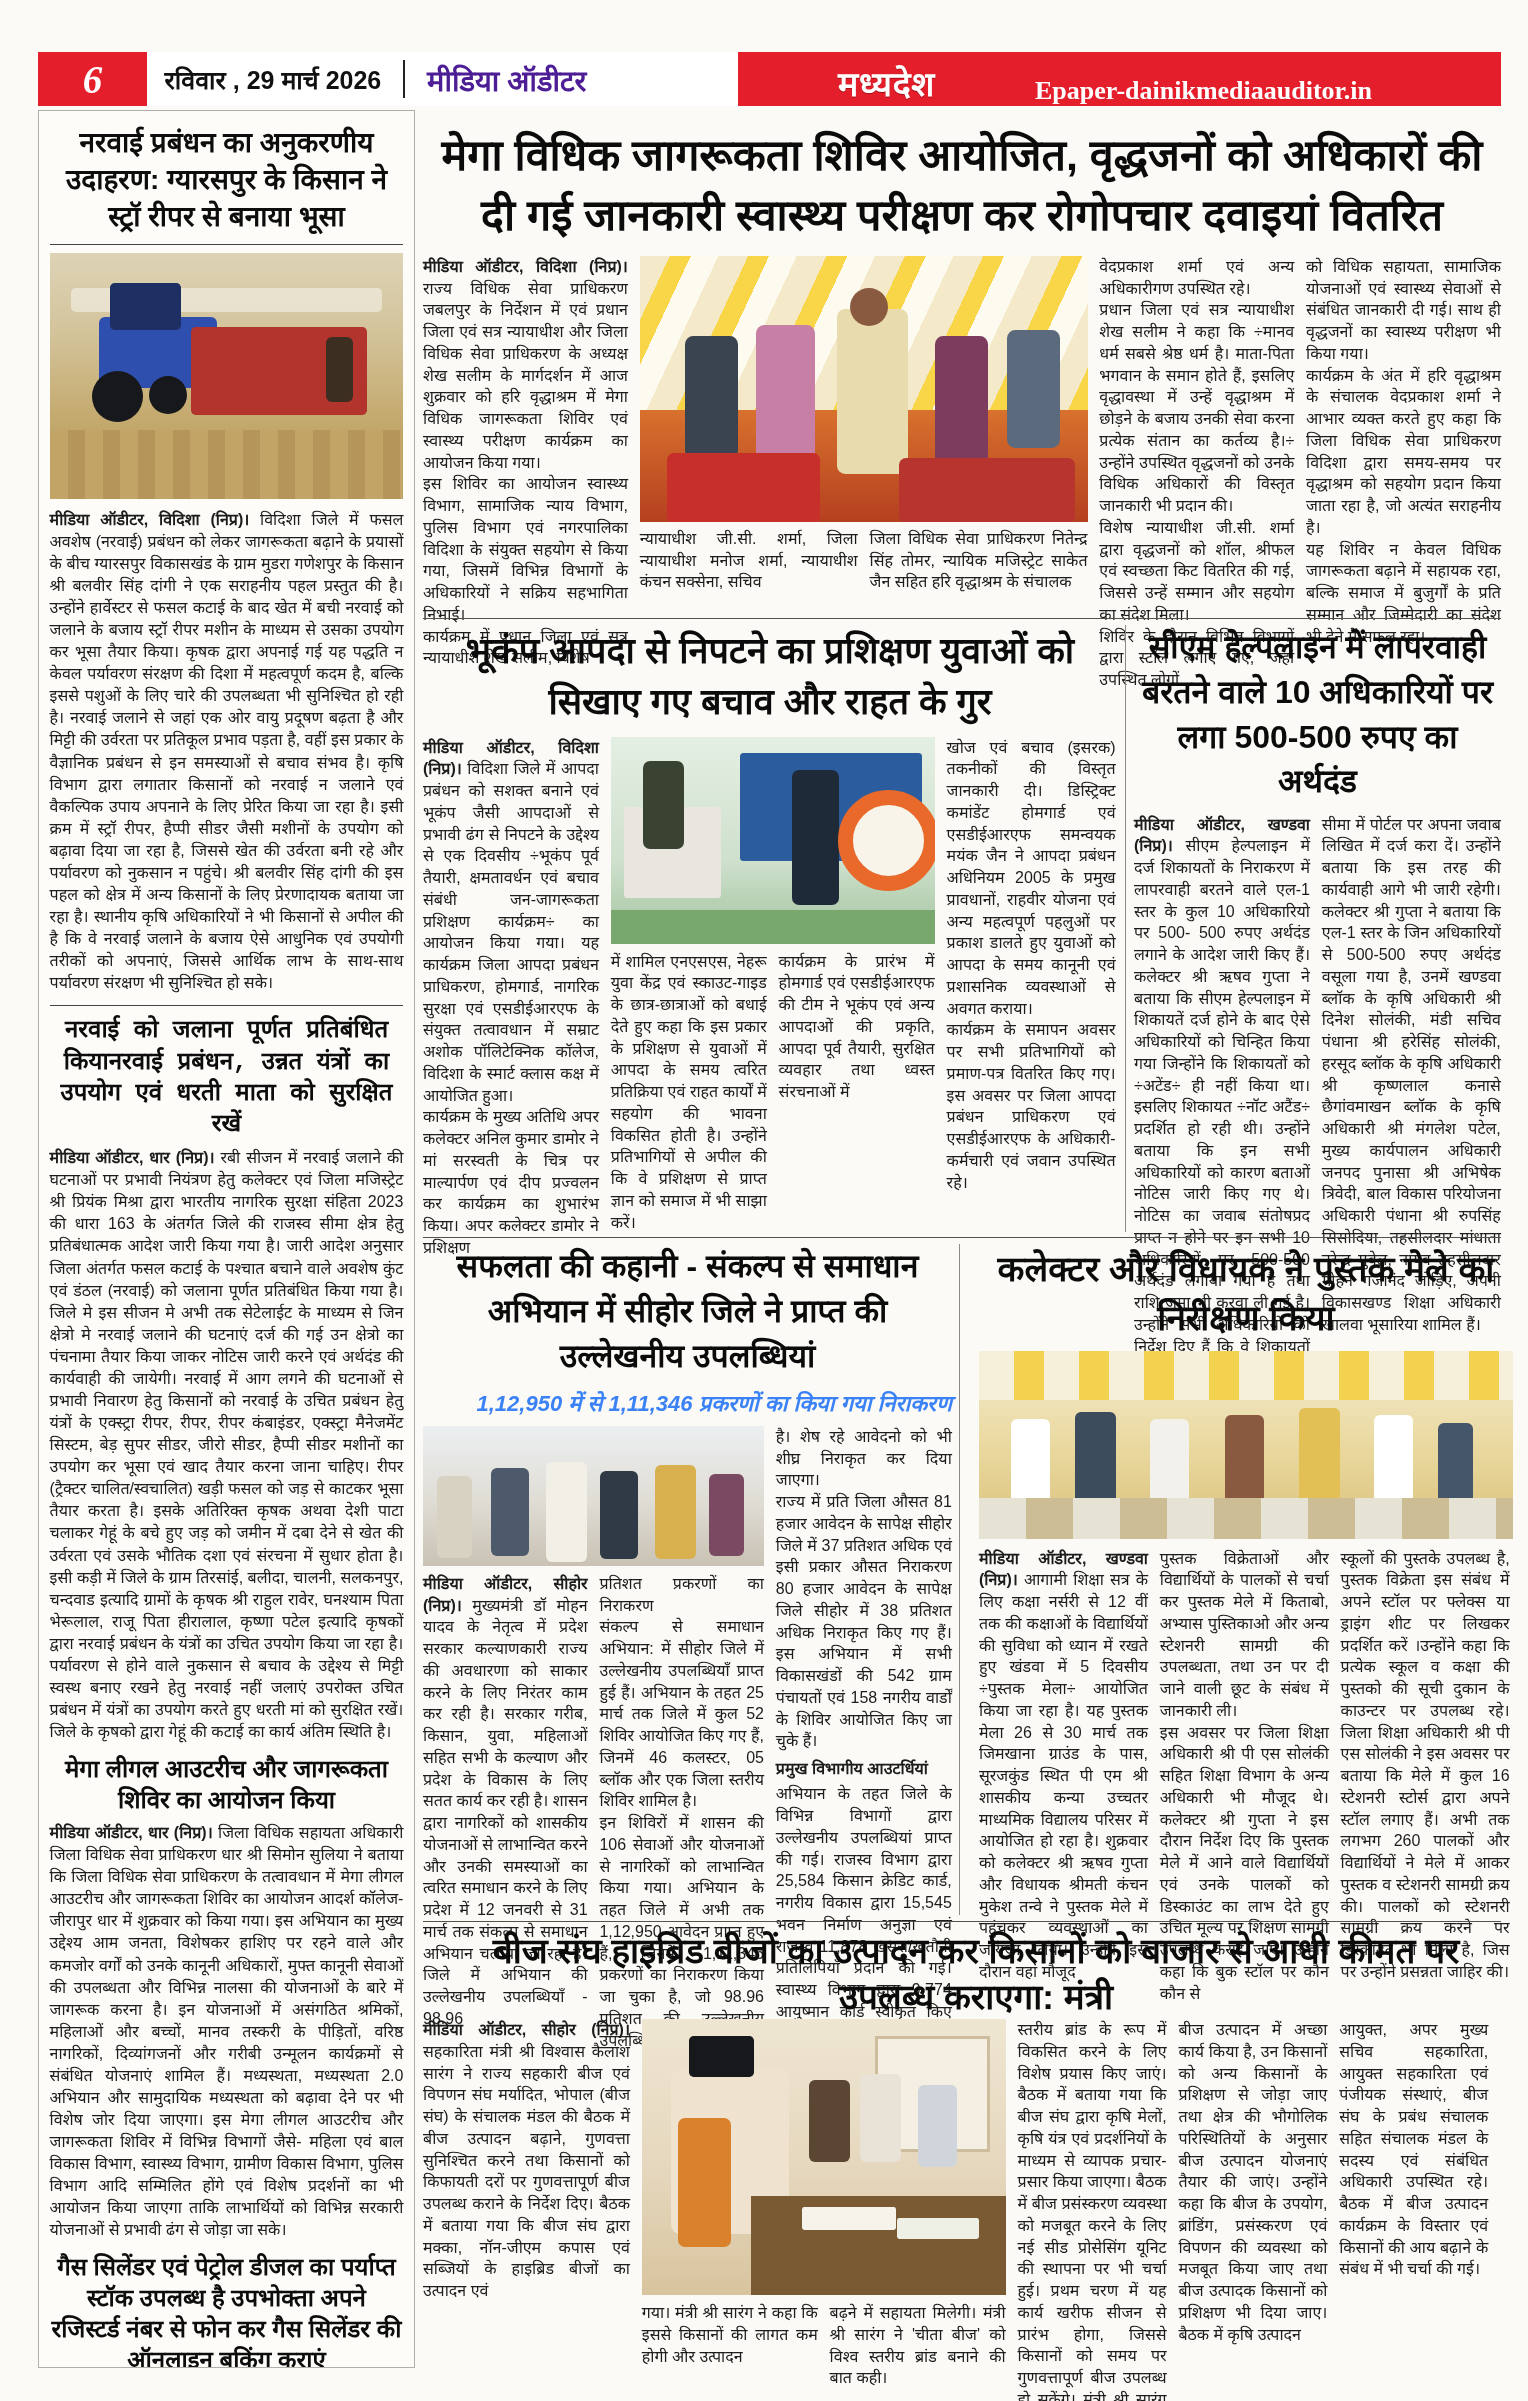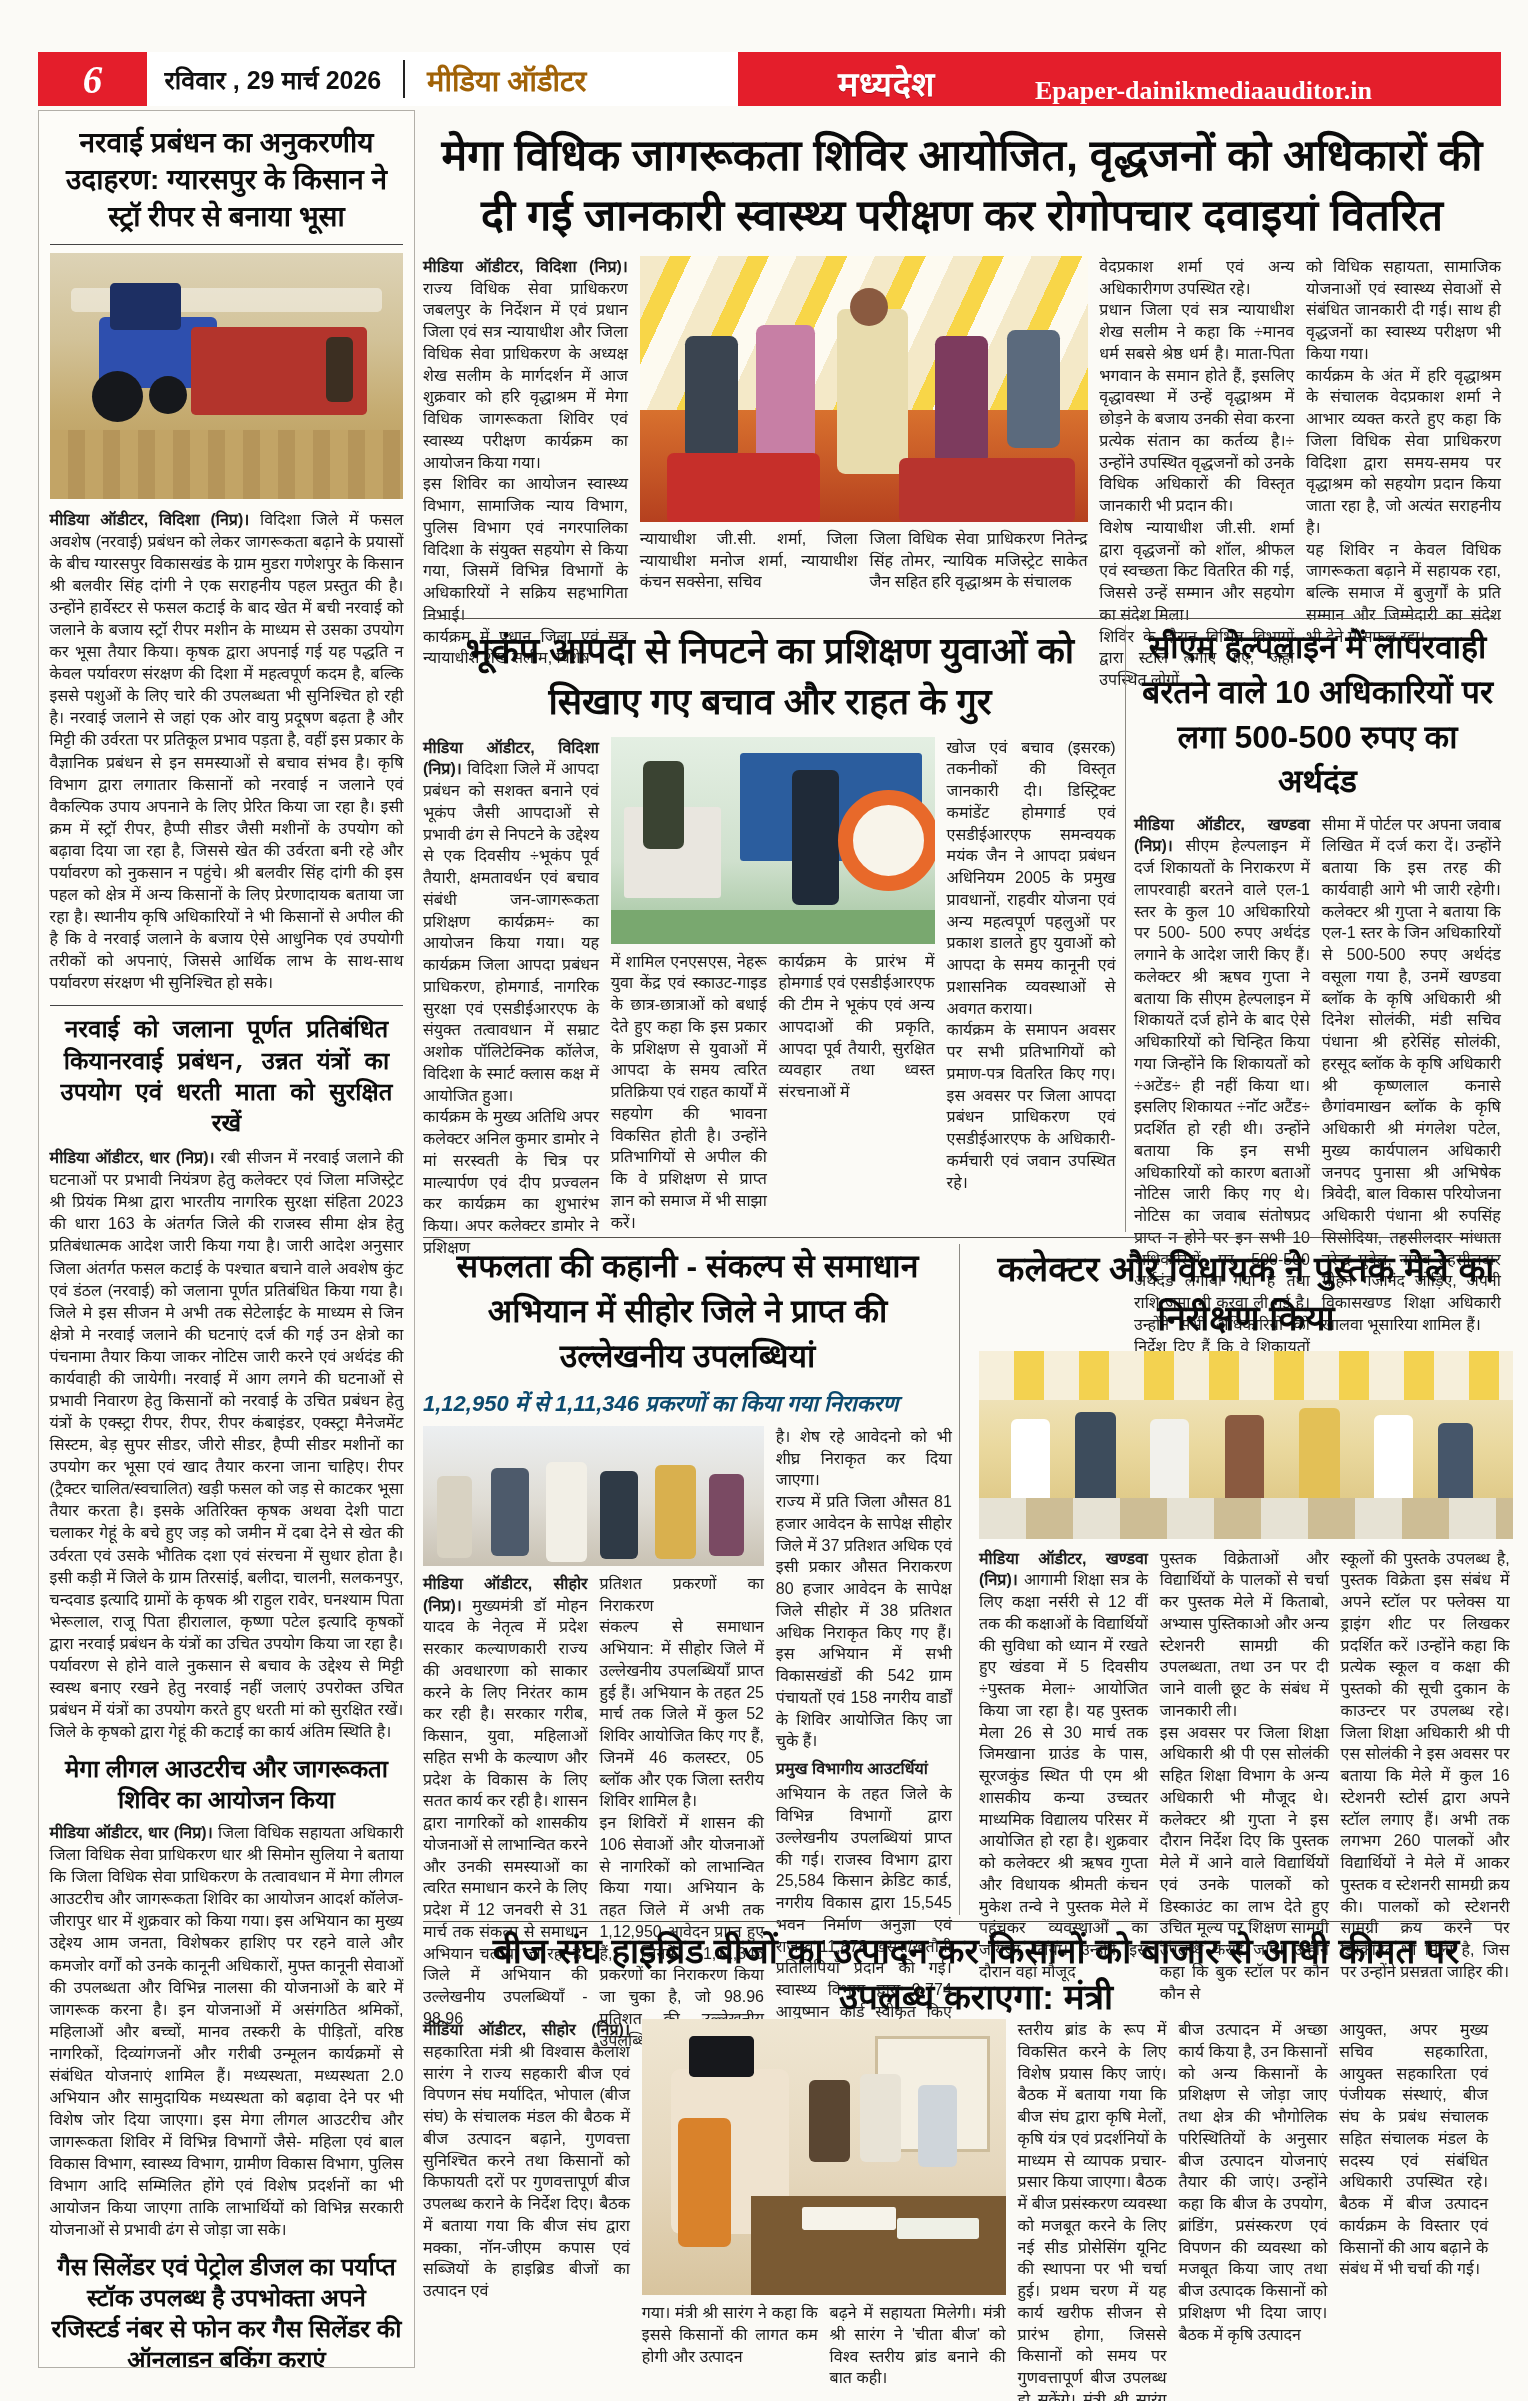--- a/index.html
+++ b/index.html
@@ -3,35 +3,35 @@
 <meta charset="utf-8">
 <style>
   html,body{margin:0;padding:0;background:#e9e6df;}
   #page{position:relative;width:1528px;height:2401px;background:#fbfaf6;font-family:"Liberation Sans","DejaVu Sans",sans-serif;color:#1c1c1c;overflow:hidden;}
   
   .topbar{position:absolute;left:38px;top:52px;width:1463px;height:54px;background:#e41e2b;display:flex;align-items:stretch;}
   .pagenum{width:109px;display:flex;align-items:center;justify-content:center;color:#fff;font-size:39px;font-weight:bold;font-style:italic;font-family:"Liberation Serif","DejaVu Serif",serif;}
   .whitepanel{width:591px;background:#fff;display:flex;align-items:center;padding:0 17.6px;box-sizing:border-box;}
   .date{font-size:25px;font-weight:bold;color:#111;}
   .vline{width:1.8px;height:38px;background:#222;margin:0 22px;}
-  .brand{font-size:29px;font-weight:bold;color:#a16207;}
+  .brand{font-size:29px;font-weight:bold;color:#4c1d95;}
   .redrest{flex:1;display:flex;align-items:flex-end;color:#fff;}
   .edition{font-size:34px;font-weight:bold;margin-left:100px;letter-spacing:0.6px;text-shadow:0 1.2px 0 #a80f18;}
   .site{font-size:26px;font-weight:bold;margin-left:100px;font-family:"Liberation Serif","DejaVu Serif",serif;}
   
   .leftcol{position:absolute;left:38px;top:110px;width:377px;height:2258px;border:1.2px solid #b2afa8;background:#fdfcf8;box-sizing:border-box;padding:9.4px 10.6px;overflow:hidden;}
   .lhead{font-size:28px;line-height:1.32;font-weight:bold;text-align:center;color:#0d0d0d;padding:4.7px 2.4px 8.2px 2.4px;border-bottom:1.2px solid #444;margin-bottom:8.2px;}
   .lsub{font-size:24px;line-height:1.3;font-weight:bold;text-align:center;color:#0d0d0d;padding:9.4px 1.2px 7px 1.2px;}
   .lbody{font-size:16px;line-height:1.38;text-align:justify;white-space:pre-line;}
   .byline{font-weight:bold;}
   
   .main{position:absolute;left:423px;top:125px;width:1078px;height:2259px;}
   .section{position:absolute;box-sizing:border-box;}
   .mhead{font-weight:bold;text-align:center;color:#0b0b0b;}
-  .redsub{font-weight:bold;font-style:italic;color:#0c4a6e;text-align:left;}
+  .redsub{font-weight:bold;font-style:italic;color:#3b82f6;text-align:right;}
   .cols{display:flex;}
   .col{font-size:16px;line-height:1.36;text-align:justify;white-space:pre-line;}
   .gut{width:11.8px;flex:0 0 auto;}
   .hr{position:absolute;left:0;width:100%;height:1.2px;background:#55514b;}
   .vr{position:absolute;top:0;width:1.2px;background:#8d8a84;}
   
   .photo{position:relative;overflow:hidden;background:#ccc;}
   .ph-shape{position:absolute;}
   .ph-tractor-field{background:linear-gradient(180deg,#ddd3b6 0%,#d2c298 35%,#c5ab70 65%,#b69757 100%);}
   .ph-tent{background:repeating-linear-gradient(115deg,#f4e9c8 0 27px,#f8d648 27px 46px,#fdfaf0 46px 71px);}

